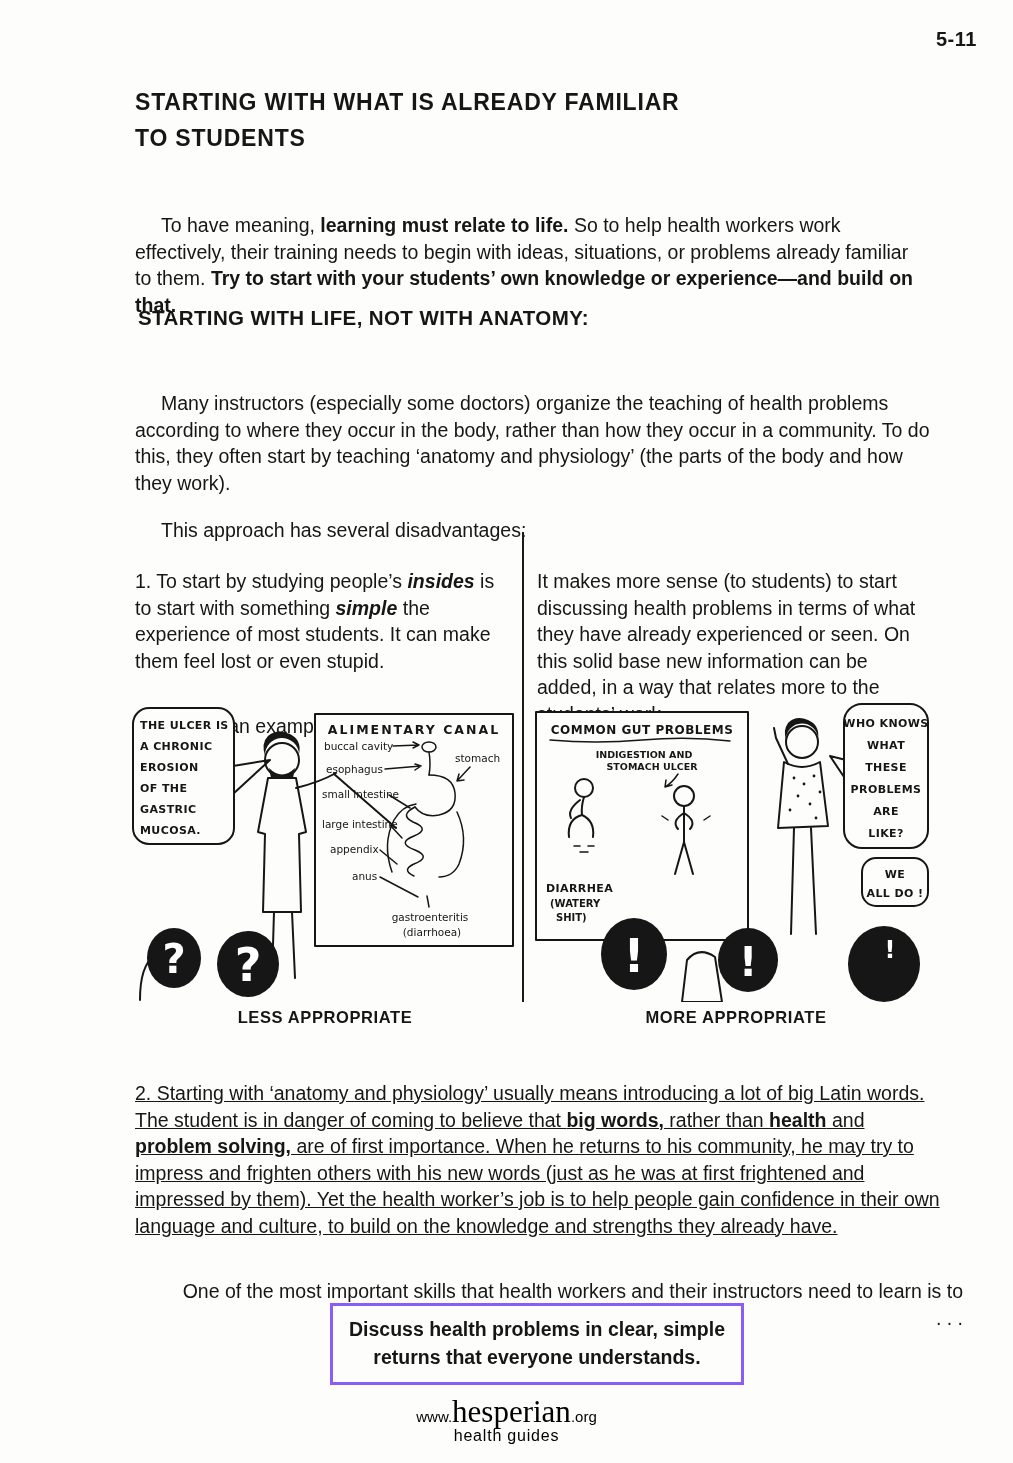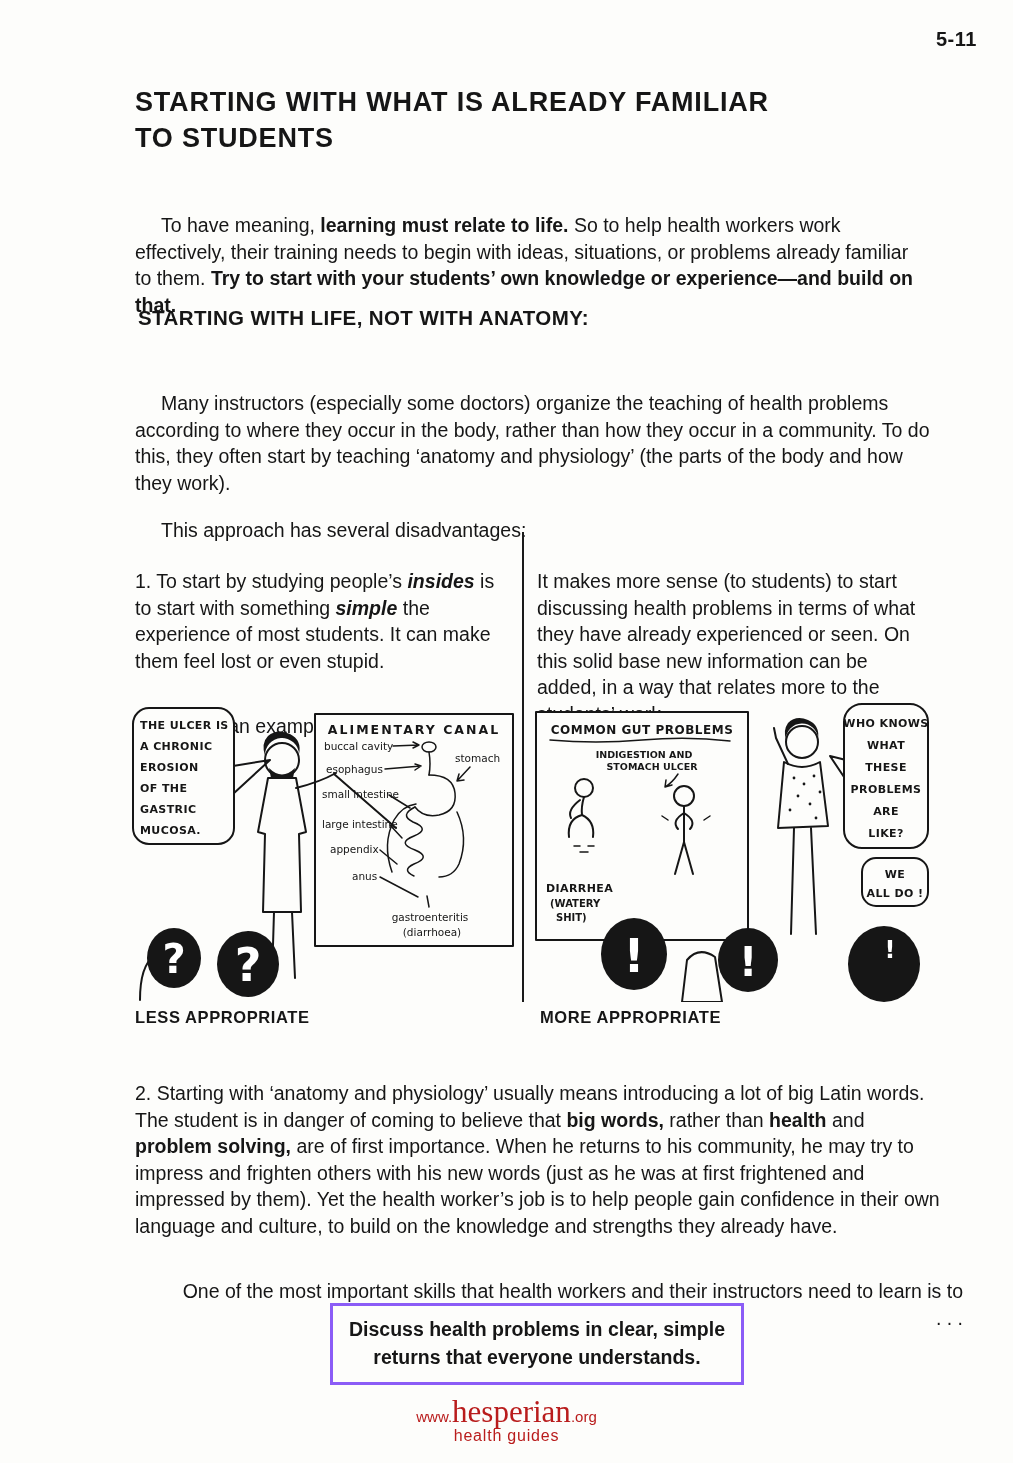--- a/index.html
+++ b/index.html
@@ -13,21 +13,21 @@
     font-family: "Liberation Sans", sans-serif;
     color: #161616;
     overflow: hidden;
   }
   .pnum {
     position: absolute; top: 28px; left: 924px;
     font-size: 20px; font-weight: 700; letter-spacing: 0.5px; margin-left: 12px;
   }
   .title {
     position: absolute; left: 135px; top: 84px;
-    font-size: 27px; font-weight: 700; line-height: 36px; letter-spacing: 0.8px;
+    font-size: 23px; font-weight: 700; line-height: 36px; letter-spacing: 0.8px;
   }
   .base-text { font-size: 19.5px; line-height: 26.5px; margin-top: 40px; }
   .indent { text-indent: 26px; }
   .p-intro   { position: absolute; left: 135px; top: 172px; width: 792px; }
   .h2 {
     position: absolute; left: 138px; top: 306px;
     font-size: 20.5px; font-weight: 700; letter-spacing: 0.4px;
   }
   .p-anatomy { position: absolute; left: 135px; top: 350px; width: 798px; }
   .p-disadv  { position: absolute; left: 135px; top: 477px; width: 640px; }
@@ -35,35 +35,35 @@
   .col-right { position: absolute; left: 537px; top: 528px; width: 394px; }
   .example   { margin-top: 39px; }
   .divider {
     position: absolute; left: 522px; top: 532px;
     width: 2px; height: 470px; background: #1a1a1a;
   }
   .illus { position: absolute; }
   .illus-left  { left: 130px; top: 700px; width: 388px; height: 302px; }
   .illus-right { left: 532px; top: 700px; width: 400px; height: 302px; }
   .caption {
-    position: absolute; top: 1008px; text-align: left;
+    position: absolute; top: 1008px; text-align: center;
     font-size: 16.5px; font-weight: 700; letter-spacing: 0.6px;
   }
   .cap-left  { left: 135px; width: 380px; }
   .cap-right { left: 540px; width: 392px; }
-  .p-latin   { position: absolute; left: 135px; top: 1040px; width: 808px; }
+  .p-latin   { position: absolute; left: 135px; top: 1040px; width: 808px; text-decoration: underline; }
   .p-closing { position: absolute; left: 151px; top: 1238px; width: 812px; text-align: right; }
   .callout {
     position: absolute; left: 330px; top: 1303px; width: 414px;
     border: 3px solid #8b5cf6; padding: 9px 8px 11px;
     text-align: center; font-size: 19.5px; font-weight: 700; line-height: 28px;
   }
   .footer {
     position: absolute; left: 0; top: 1394px; width: 1013px;
-    text-align: center; color: #b91c1c;
+    text-align: center; color: #000000;
   }
   .footer .small { font-size: 15px; }
   .footer .brand { font-family: "Liberation Serif", serif; font-size: 31px; }
   .footer .tagline { font-size: 16px; letter-spacing: 0.8px; margin-top: -3px; }
 
   
   .ln  { fill: none; stroke: #161616; stroke-width: 2; stroke-linecap: round; stroke-linejoin: round; }
   .ln15{ fill: none; stroke: #161616; stroke-width: 1.5; stroke-linecap: round; }
   .lnw { fill: #fdfdfb; stroke: #161616; stroke-width: 2; stroke-linejoin: round; }
   .fillb { fill: #161616; stroke: none; }

